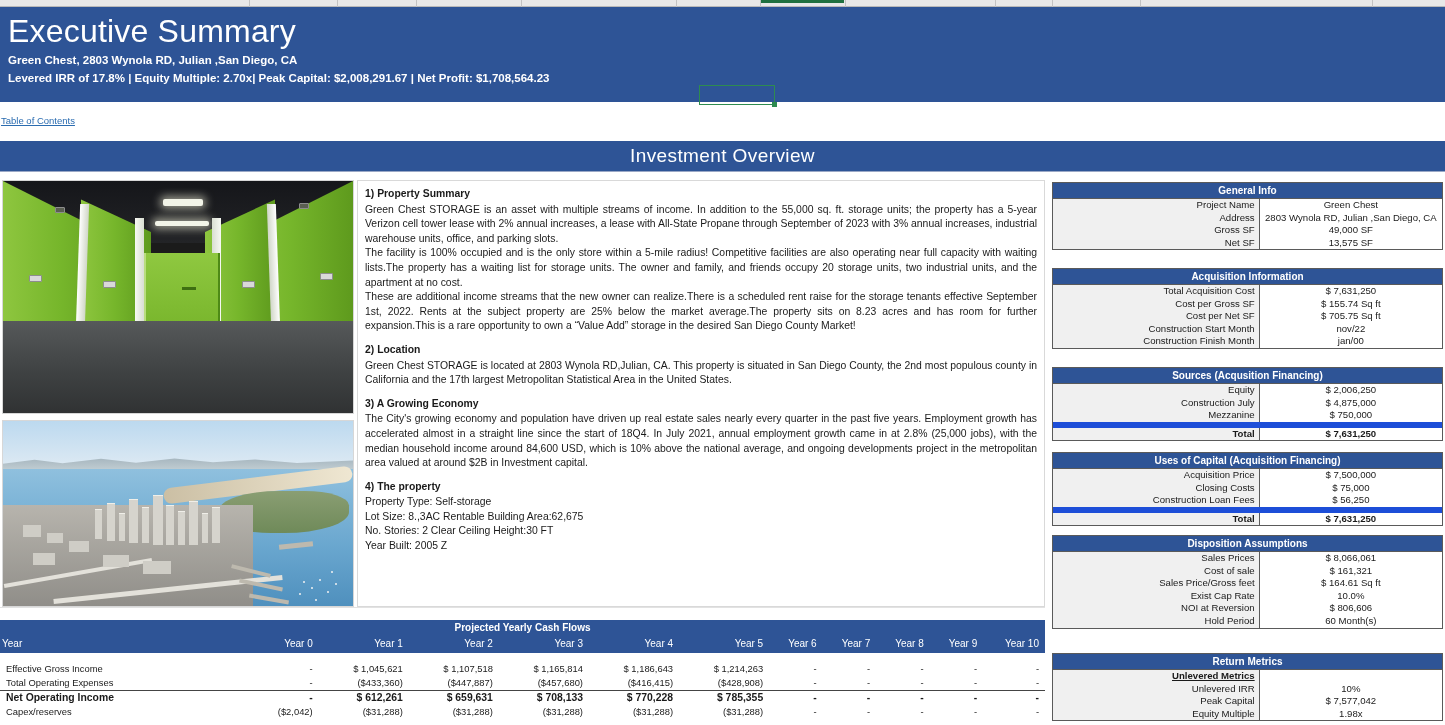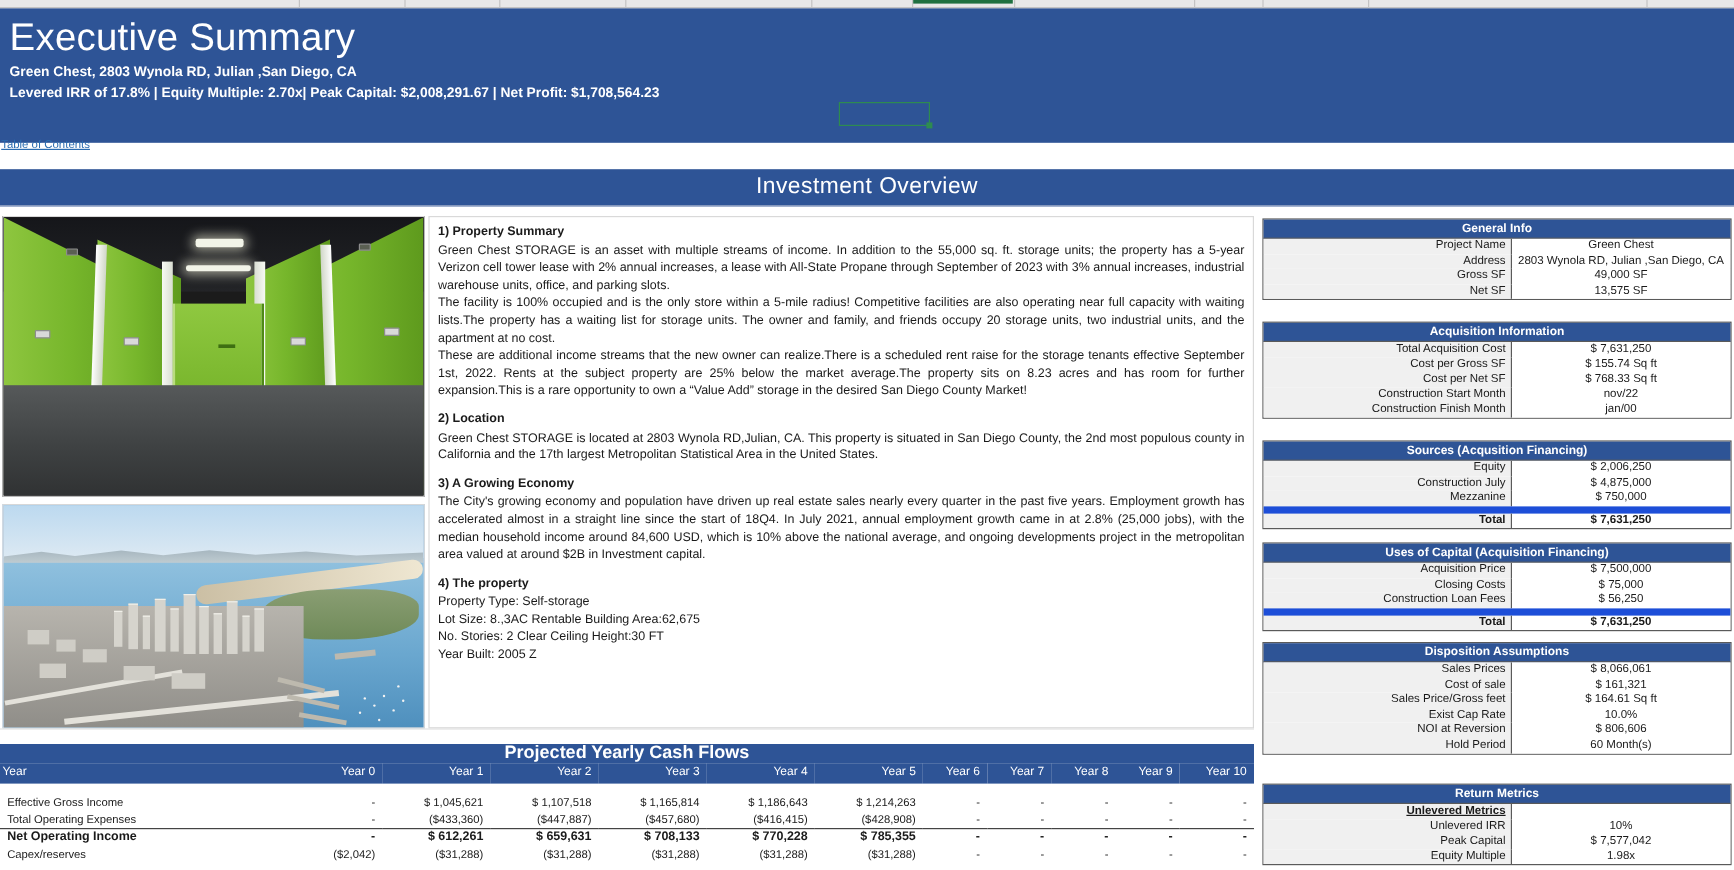--- a/index.html
+++ b/index.html
@@ -18,21 +18,21 @@
   }
   .col-tick {
     position: absolute; top: 0; width: 1px; height: 7px; background: #c3c3c3;
   }
   .col-sel {
     position: absolute; top: 0; height: 3px; background: #1f7040;
   }
 
   
   .title-banner {
-    position: absolute; left: 0; top: 7px; width: 1445px; height: 112px;
+    position: absolute; left: 0; top: 7px; width: 1445px; height: 95px;
     background: #2e5496; color: #ffffff; padding: 2px 0 0 8px;
   }
   .title-main {
     font-size: 32px; font-weight: 400; line-height: 40px;
     letter-spacing: .2px; color: #ffffff; padding-top: 2px;
   }
   .title-sub {
     font-size: 11.5px; font-weight: bold; line-height: 18px; color: #ffffff;
   }
 
@@ -164,21 +164,21 @@
     border-right: 1px solid #5a5a5a;
   }
   .rtable td.v { text-align: center; background: #ffffff; }
   .rtable tr.total td { font-weight: bold; border-top: 6px solid #1d4ed8; }
   .rtable tr.total td.k { background: #f0f0f0; }
   .rtable td.k.sub { font-weight: bold; text-decoration: underline; }
 
   
   .cf-wrap { position: absolute; left: 0; top: 620px; width: 1045px; }
   .cf-title {
-    background: #2e5496; color: #ffffff; font-weight: bold; font-size: 15px;
+    background: #2e5496; color: #ffffff; font-weight: bold; font-size: 10px;
     text-align: center; line-height: 16px; height: 16px;
   }
   .cf-table { width: 100%; border-collapse: collapse; font-size: 9.4px; color: #1a1a1a; }
   .cf-table th {
     background: #2e5496; color: #ffffff; font-weight: normal; font-size: 10px;
     padding: 1px 6px 2px 2px; text-align: right; line-height: 14px;
   }
   .cf-table th.lbl { text-align: left; }
   .cf-table td { padding: 0 6px; text-align: right; line-height: 14px; height: 14px; }
   .cf-table td.lbl { text-align: left; }
@@ -338,21 +338,21 @@
       <tr>
         <td class="k">Total Acquisition Cost</td>
         <td class="v">$ 7,631,250</td>
       </tr>
       <tr>
         <td class="k">Cost per Gross SF</td>
         <td class="v">$ 155.74 Sq ft</td>
       </tr>
       <tr>
         <td class="k">Cost per Net SF</td>
-        <td class="v">$ 768.33 Sq ft</td>
+        <td class="v">$ 705.75 Sq ft</td>
       </tr>
       <tr>
         <td class="k">Construction Start Month</td>
         <td class="v">nov/22</td>
       </tr>
       <tr>
         <td class="k">Construction Finish Month</td>
         <td class="v">jan/00</td>
       </tr>
     </tbody>

